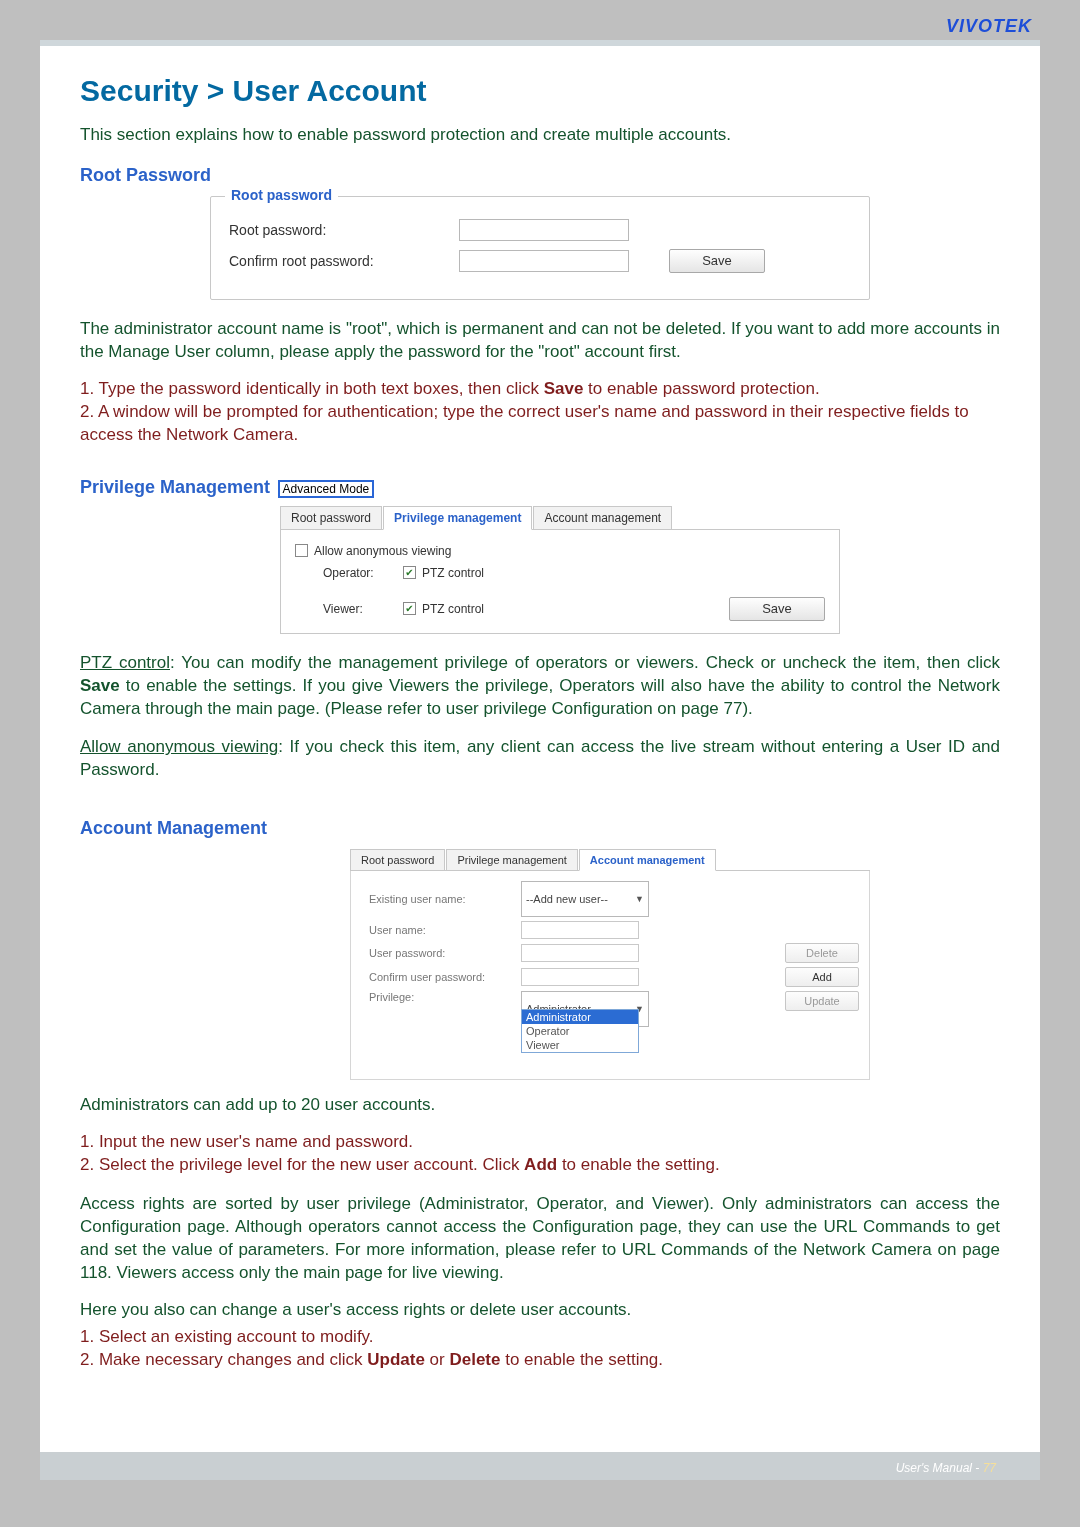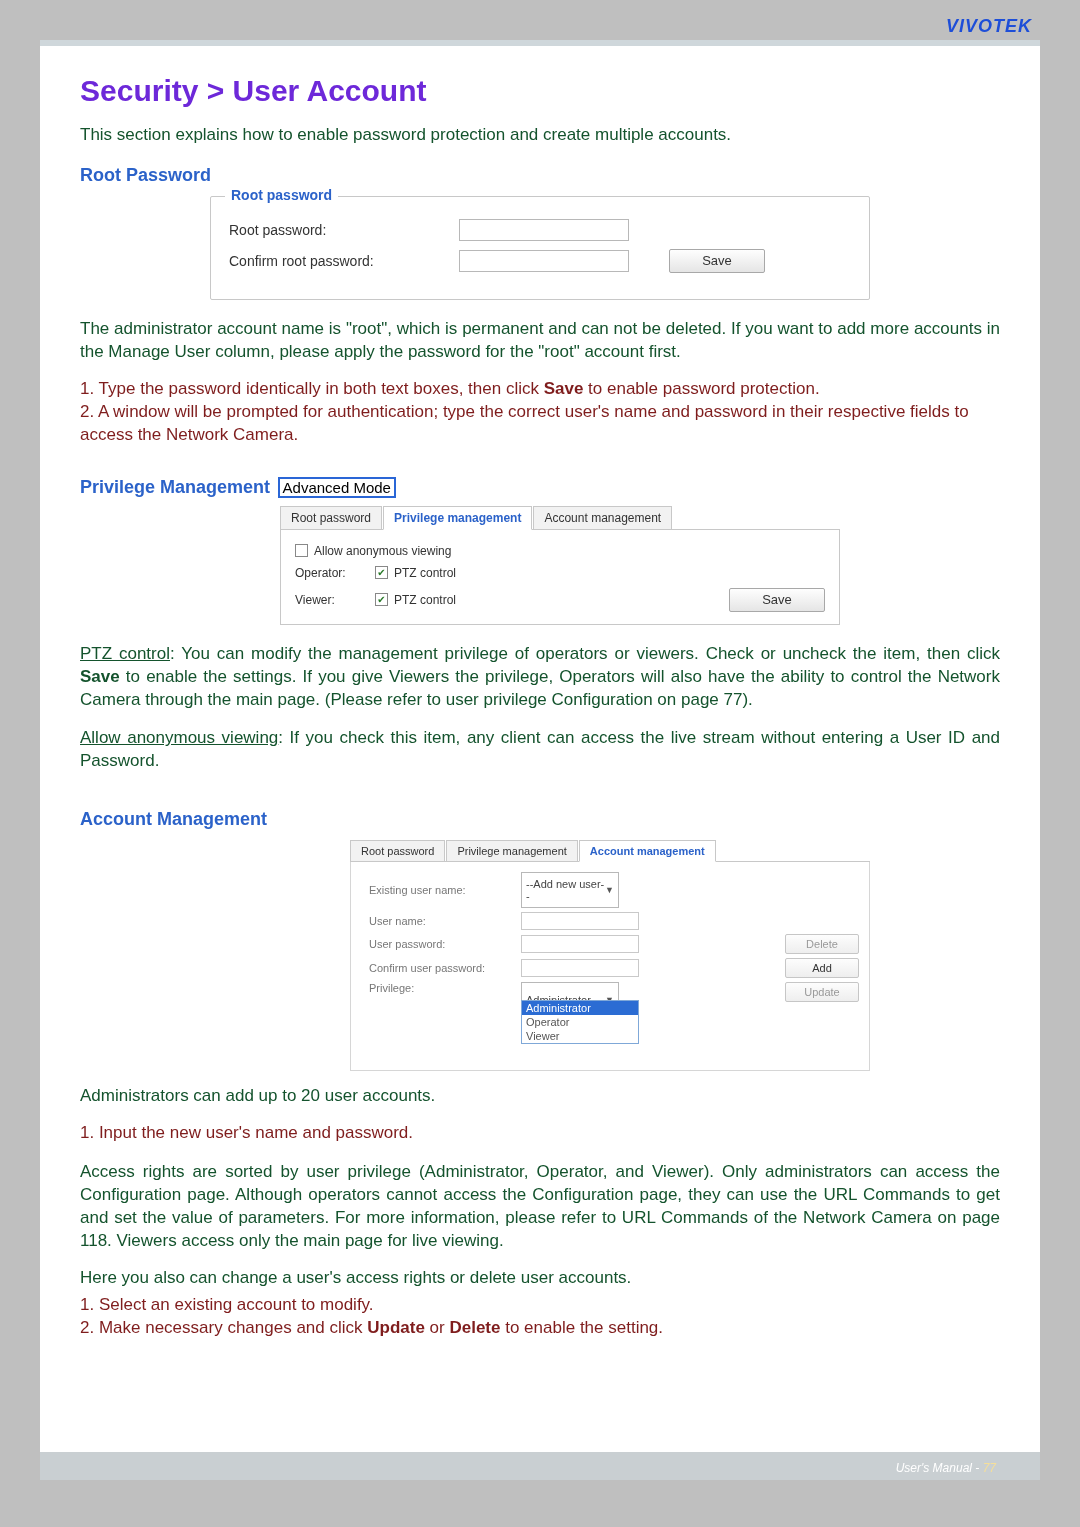--- a/index.html
+++ b/index.html
@@ -23,21 +23,21 @@
     color: #1d4ed8;
     font-weight: bold;
     font-style: italic;
     font-size: 18px;
     letter-spacing: 1px;
   }
   .content {
     padding: 28px 40px 10px 40px;
   }
   h1.page-title {
-    color: #6d28d9;
+    color: #0369a1;
     font-size: 30px;
     font-weight: bold;
     margin-bottom: 16px;
   }
   p.intro, .body-text {
     font-size: 17px;
     color: #14532d;
     line-height: 1.35;
     margin-bottom: 14px;
   }
@@ -93,21 +93,21 @@
     cursor: pointer;
   }
   .btn.right { margin-left: 40px; }
   ol.steps { margin: 4px 0 10px 0; font-size: 17px; color: #7f1d1d; line-height: 1.35; }
   ol.steps li { list-style: none; }
 
   
   .adv-mode {
     border: 2px solid #2a66d6;
     color: #000;
-    font-size: 15px;
+    font-size: 12px;
     padding: 0 3px;
     background:#fff;
     display:inline-block;
     margin-left:3px;
   }
   .tabs {
     display: flex;
     font-size: 12px;
     border-bottom: 1px solid #c8c8c8;
   }
@@ -143,21 +143,21 @@
   .chk {
     width: 13px; height: 13px;
     border: 1px solid #888;
     display: inline-flex;
     align-items: center;
     justify-content: center;
     font-size: 10px;
     color:#2a7a2a;
     background:#fff;
   }
-  .priv-grid { display:grid; grid-template-columns: 80px 150px 1fr; row-gap:4px; font-size:12px; color:#333; align-items:center;}
+  .priv-grid { display:grid; grid-template-columns: 80px 150px 1fr; row-gap:13px; font-size:12px; color:#333; align-items:center;margin-left:28px;}
   .priv-save { text-align:right; }
 
   .inner-panel {
     margin: 8px 0 18px 200px;
     width: 560px;
   }
 
   
   .acct-shot {
     margin: 0 0 14px 270px;
@@ -171,21 +171,21 @@
     border-top:none;
     padding: 6px 10px 12px;
   }
   .arow { display:flex; align-items:center; margin:4px 0; }
   .arow .lbl { width: 160px; padding-left: 8px; }
   .dd {
     border:1px solid #b8b8b8;
     background:#fff;
     padding:17px 4px;
     display:flex; align-items:center; justify-content:space-between;
-    width:98px; height:18px;
+    width:128px; height:18px;
     font-size:11px; color:#444;
   }
   .dd .arrow { font-size:9px; color:#555; }
   .tiny-input { border:1px solid #c9c9c9; background:#fff; height:18px; width:118px; }
   .sbn {
     min-width:74px; font-size:11px; color:#999;
     border:1px solid #c6c6c6; height:20px; line-height:18px;
     text-align:center; background:linear-gradient(#fdfdfd,#eeeeee);
     border-radius:2px; margin-left:auto;
   }
@@ -330,20 +330,21 @@
           </div>
           <div class="sbn">Update</div>
         </div>
         <div style="height:36px"></div>
       </div>
     </div>
 
     <p class="body-text">Administrators can add up to 20 user accounts.</p>
     <ol class="steps">
       <li>1. Input the new user's name and password.</li>
+      <li><span>2. Select the privilege level for the new user account. Click </span><b>Add</b><span> to enable the setting.</span></li>
     </ol>
 
     <p class="body-text justify">Access rights are sorted by user privilege (Administrator, Operator, and Viewer). Only administrators can access the Configuration page. Although operators cannot access the Configuration page, they can use the URL Commands to get and set the value of parameters. For more information, please refer to URL Commands of the Network Camera on page 118. Viewers access only the main page for live viewing.</p>
 
     <p class="body-text" style="margin-bottom:2px">Here you also can change a user's access rights or delete user accounts.</p>
     <ol class="steps">
       <li>1. Select an existing account to modify.</li>
       <li><span>2. Make necessary changes and click </span><b>Update</b><span> or </span><b>Delete</b><span> to enable the setting.</span></li>
     </ol>
   </div>

